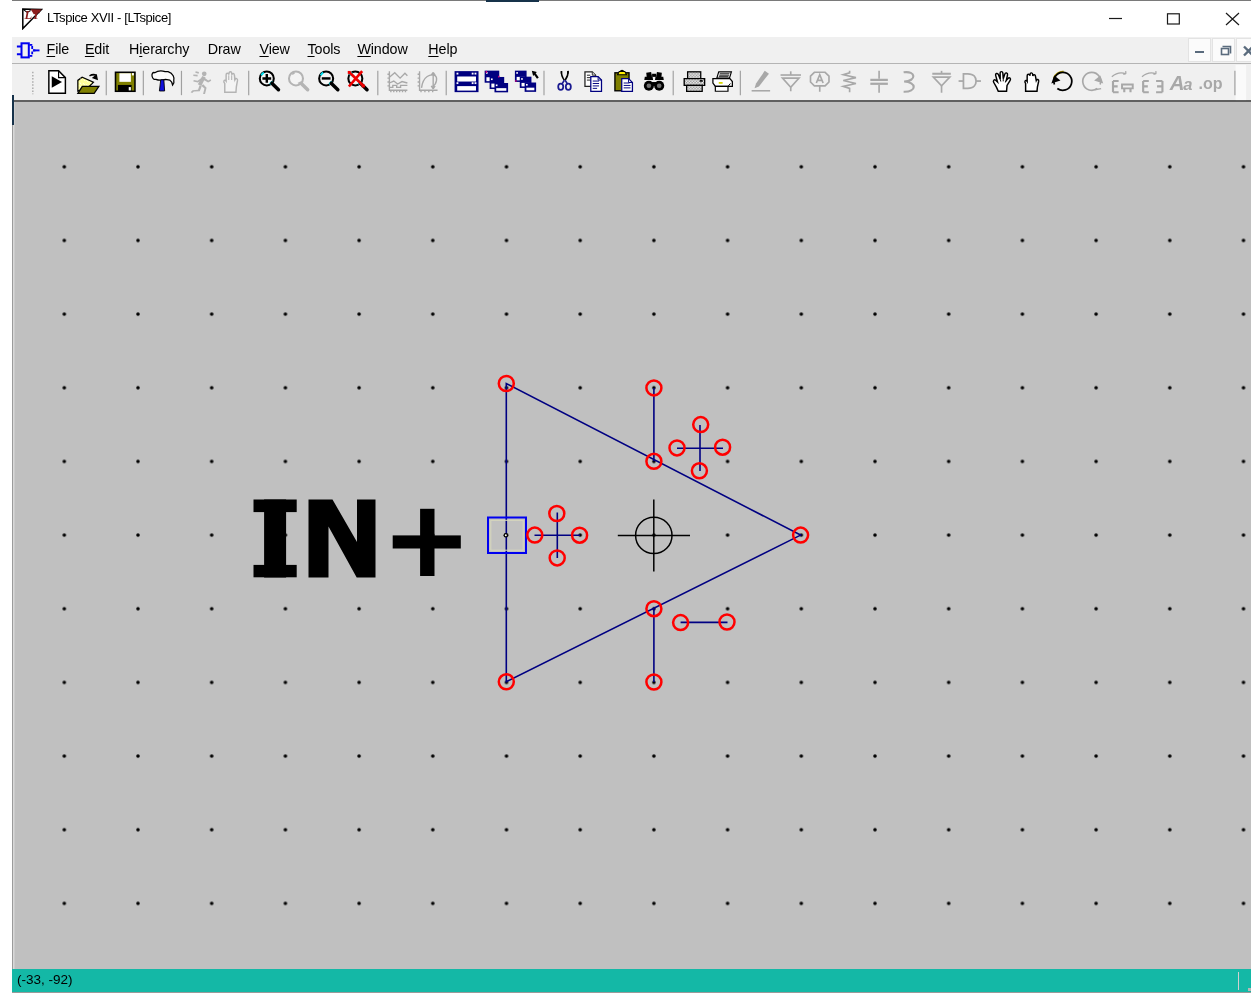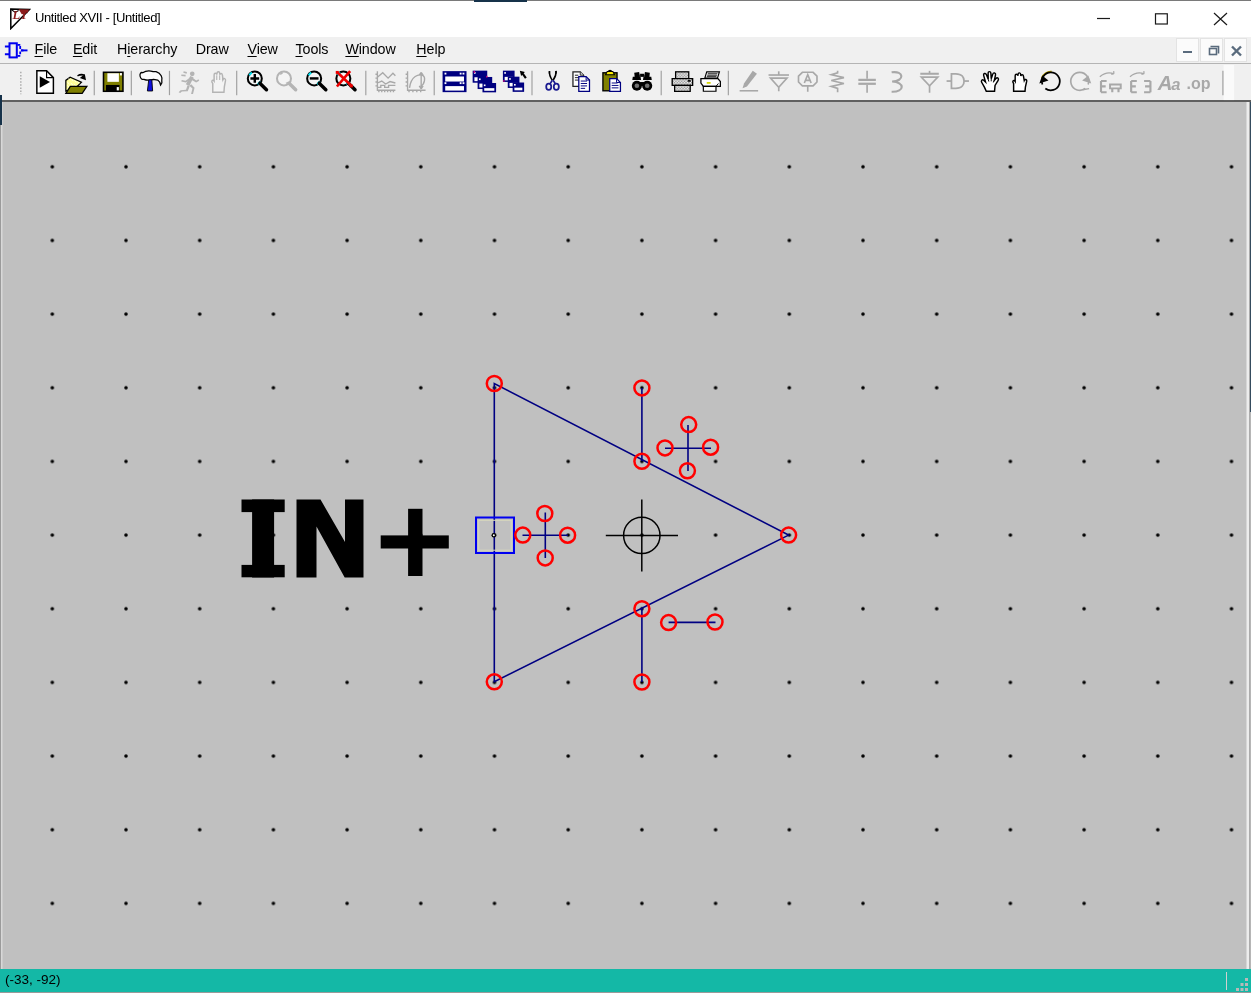--- a/index.html
+++ b/index.html
@@ -1,17 +1,17 @@
 <!DOCTYPE html>
 <html><head>
 <meta charset="utf-8">
 <style>
 html,body{margin:0;padding:0;}
 body{width:1251px;height:993px;overflow:hidden;font-family:"Liberation Sans",sans-serif;position:relative;background:#fff;}
-#win{position:absolute;left:0;top:0;width:1130px;height:993px;}
+#win{position:absolute;left:12px;top:0;width:1130px;height:993px;}
 #titlebar{position:absolute;left:0;top:0;width:1251px;height:37px;background:#ffffff;}
 #topborder{position:absolute;left:0;top:0;width:1251px;height:1px;background:#7a7a7a;}
 #topaccent{position:absolute;left:474px;top:0;width:53px;height:2px;background:#16324a;}
 #title-text{position:absolute;left:35px;top:9.5px;font-size:13px;color:#000;letter-spacing:-0.38px;}
 #menubar{position:absolute;left:0;top:37px;width:1251px;height:26px;background:#f0f0f0;border-bottom:1px solid #b4b4b4;padding-left:12px;}
 .menu{position:absolute;top:4px;font-size:14.3px;color:#000;letter-spacing:-0.1px;}
 #menubar u{text-decoration:underline;text-underline-offset:2px;}
 #toolbar{position:absolute;left:0;top:64px;width:1251px;height:36px;background:#f0f0f0;border-bottom:2px solid #5f5f5f;}
 #canvas{position:absolute;left:0;top:102px;width:1251px;height:867px;background:#c0c0c0;}
 #statusbar{position:absolute;left:0;top:969px;width:1251px;height:24px;background:#14b8a6;}
@@ -23,21 +23,21 @@
 <div id="win">
   <div id="titlebar">
     <div id="topborder"></div>
     <div id="topaccent"></div>
     <svg id="lticon" style="position:absolute;left:10px;top:8px" width="21" height="22" viewBox="0 0 21 22">
       <polygon points="0.8,1.1 19.6,1.4 0.8,20.6" fill="#ffffff" stroke="#000000" stroke-width="1.5"></polygon>
       <path d="M0.8,1.1 L5.2,4.4 L8.6,2.6" fill="none" stroke="#000000" stroke-width="1.1"></path>
       <polygon points="8.6,1.3 19.6,1.4 15.2,6.0 11.8,6.2" fill="#8c1c1c"></polygon>
       <text x="2.6" y="10.6" font-family="Liberation Serif" font-style="italic" font-weight="bold" font-size="12.5" fill="#8c1c1c">LT</text>
     </svg>
-    <div id="title-text">Untitled XVII - [Untitled]</div>
+    <div id="title-text">LTspice XVII - [LTspice]</div>
     <svg style="position:absolute;left:1080px;top:0" width="171" height="37" viewBox="0 0 171 37">
       <g stroke="#1a1a1a" stroke-width="1.2" fill="none">
         <path d="M17,18.5 H30"></path>
         <rect x="75.5" y="13.8" width="11.8" height="10.2"></rect>
         <path d="M134,13 L147,25 M147,13 L134,25"></path>
       </g>
     </svg>
   </div>
   <div id="menubar">
     <svg style="position:absolute;left:4px;top:3px" width="28" height="22" viewBox="0 0 28 22">

